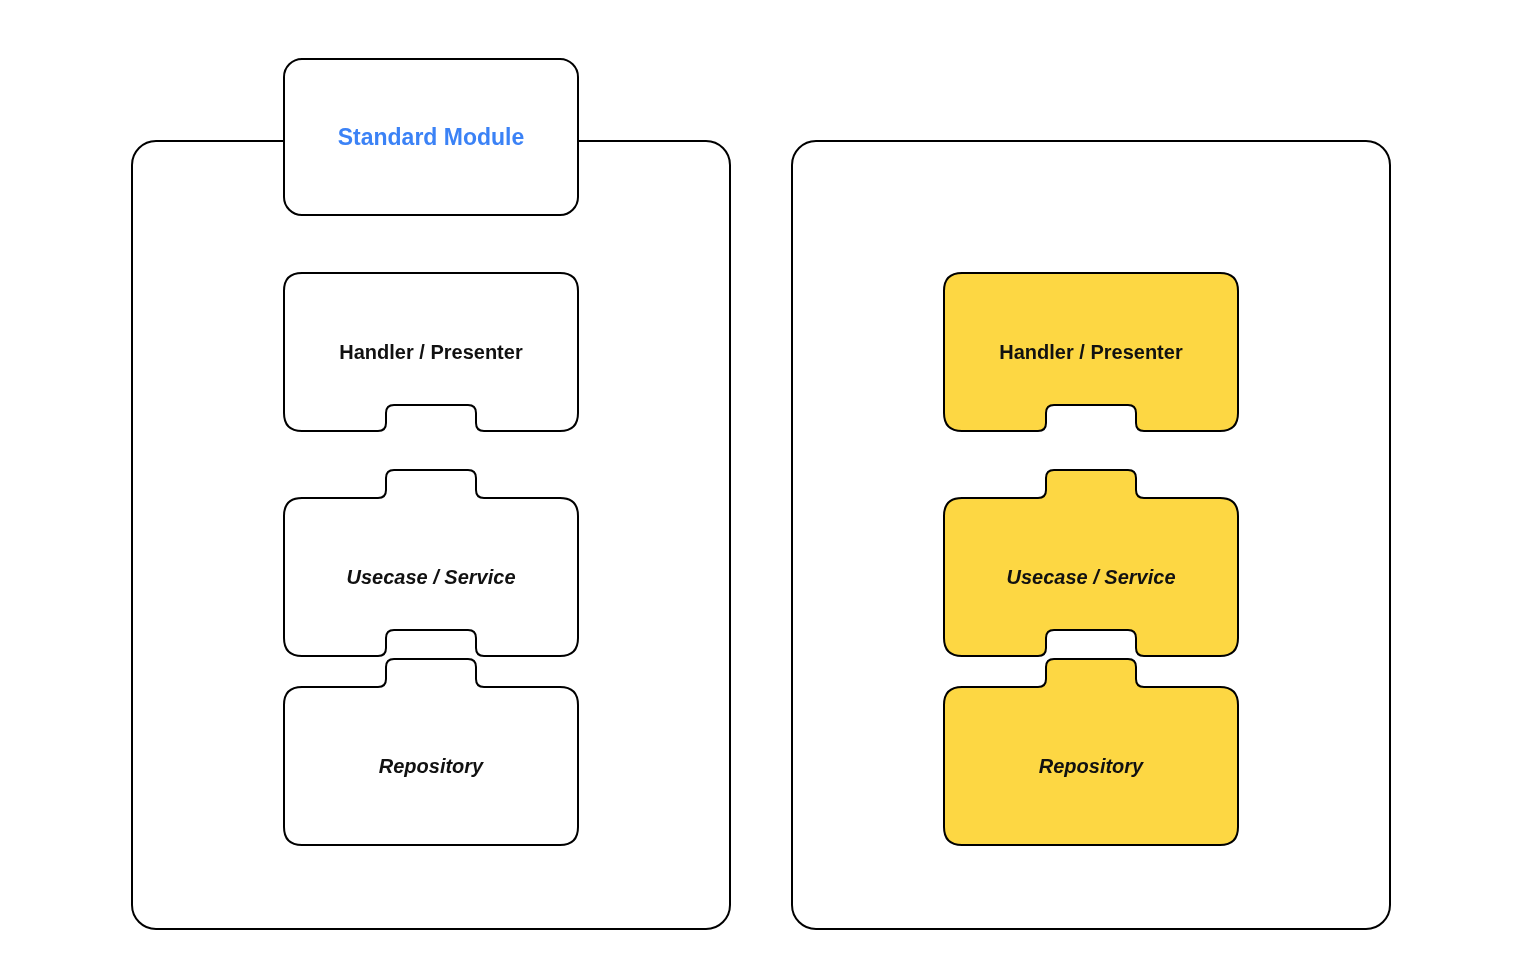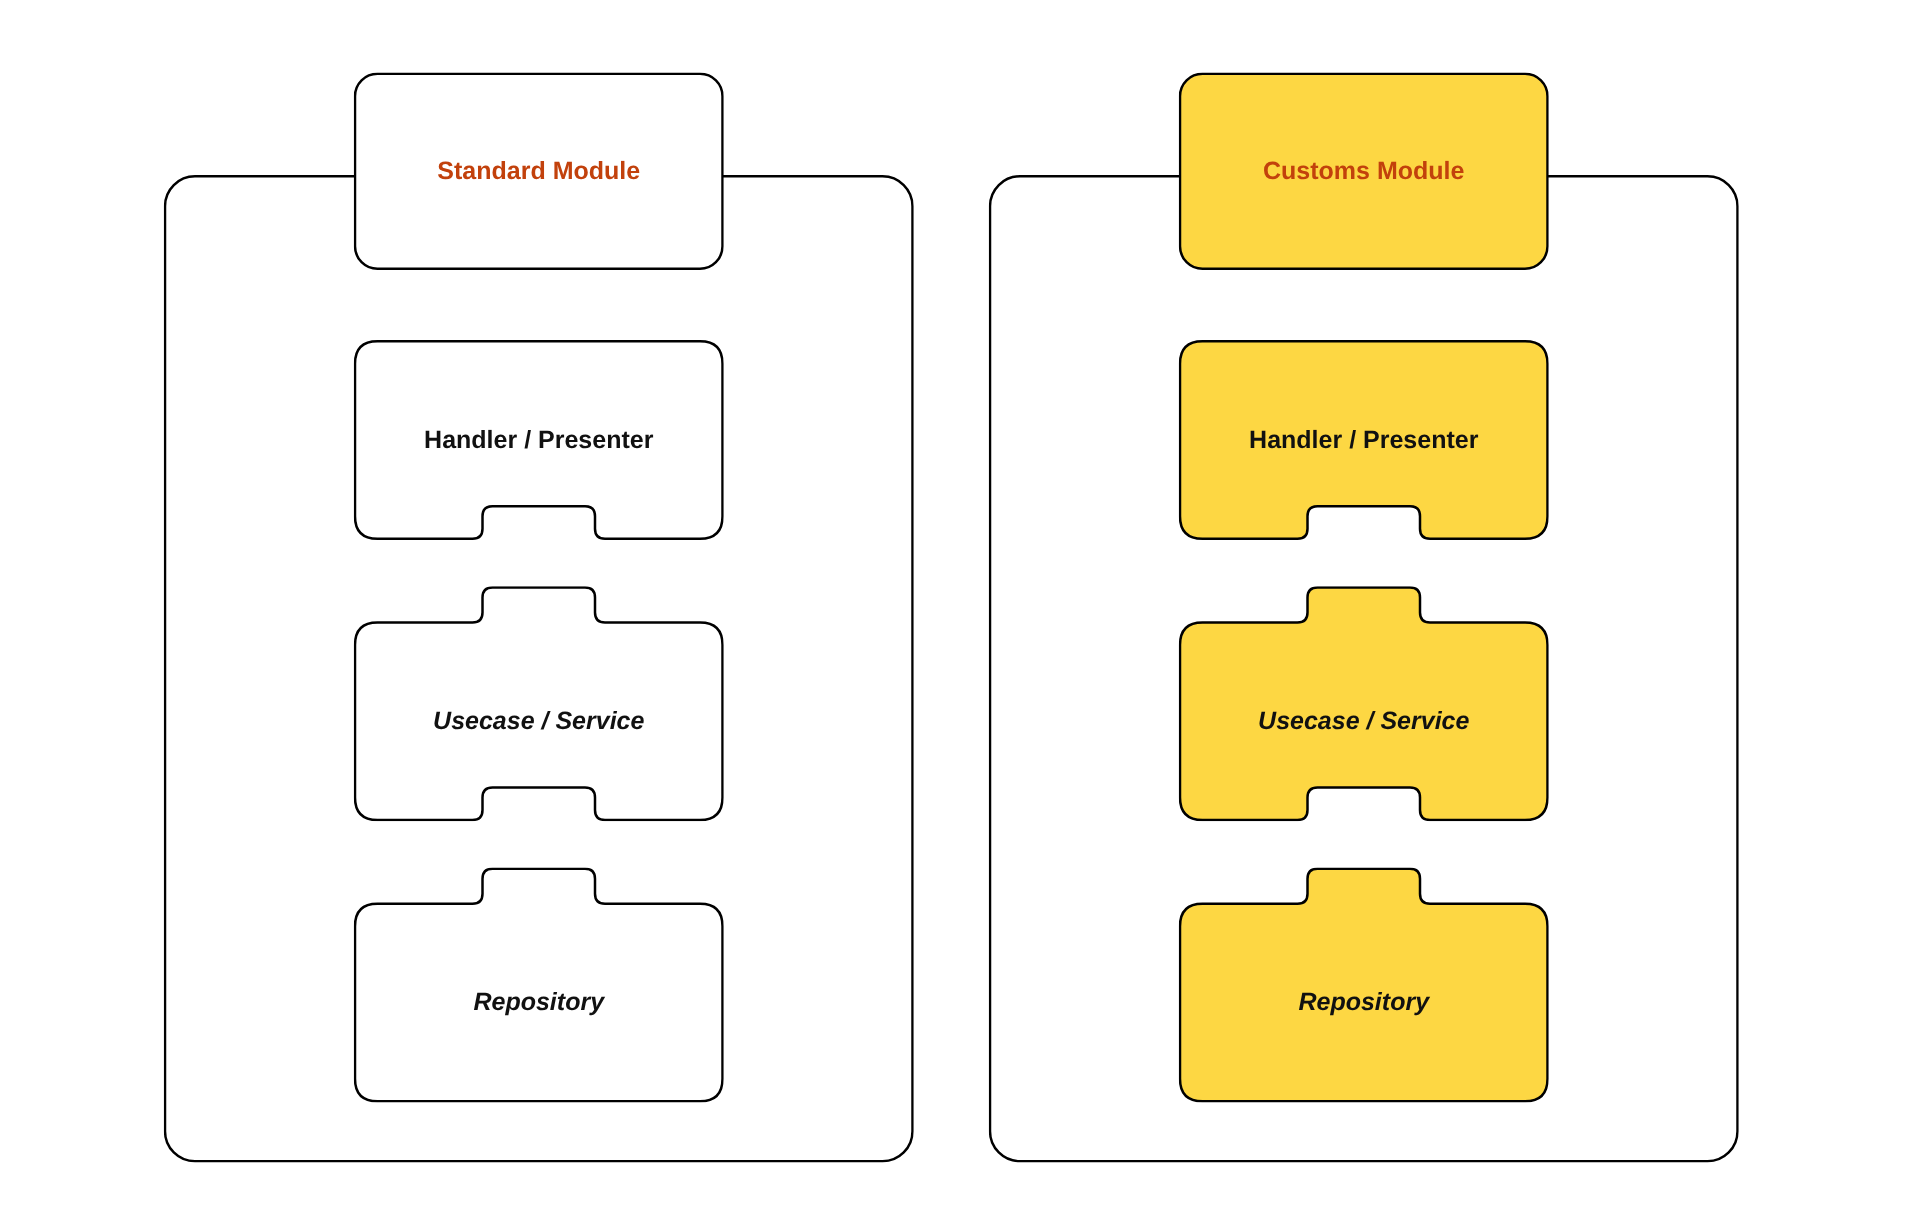--- a/index.html
+++ b/index.html
@@ -39,23 +39,23 @@
     width: 296px;
     height: 158px;
   }
   .title-box svg { position: absolute; inset: 0; display: block; }
   .title-label {
     position: absolute;
     inset: 0;
     display: flex;
     align-items: center;
     justify-content: center;
-    font-size: 20px;
+    font-size: 23px;
     font-weight: 700;
-    color: #c2410c;
+    color: #3b82f6;
     text-align: center;
     border-radius: 27px;
   }
 
   .block {
     position: absolute;
     left: 152px;
     width: 296px;
   }
   .block svg { display: block; }
@@ -73,21 +73,21 @@
     font-size: 20px;
     font-weight: 700;
     color: #111111;
     text-align: center;
   }
   .block-plain  .block-label { top: 0; }
   .block-tabbed .block-label { top: 28px; }
 
   .blk-handler    { top: 214px; }
   .blk-usecase    { top: 411px; }
-  .blk-repository { top: 636px; }
+  .blk-repository { top: 600px; }
 </style>
 </head>
 <body>
 
 <div class="stage">
 
   <div class="module-group left">
 
     <svg class="container-svg" viewBox="0 0 600 790">
       <rect x="1" y="1" width="598" height="788" rx="24" fill="none" stroke-width="2" stroke="#000000"></rect>
@@ -121,26 +121,20 @@
       <div class="block-label">Repository</div>
     </div>
   </div>
 
   <div class="module-group right">
 
     <svg class="container-svg" viewBox="0 0 600 790">
       <rect x="1" y="1" width="598" height="788" rx="24" fill="none" stroke-width="2" stroke="#000000"></rect>
     </svg>
 
-    <div class="title-box">
-      <svg viewBox="0 0 296 158">
-        <rect x="1" y="1" width="294" height="156" rx="18" stroke-width="2" stroke="#000000" fill="#FDD743"></rect>
-      </svg>
-      <div class="title-label">Customs Module</div>
-    </div>
 
     <div class="block block-plain blk-handler">
       <svg viewBox="0 0 296 160" width="296" height="160">
         <path stroke-width="2" stroke="#000000" d="M 19,1 H 277 Q 295,1 295,19 V 141 Q 295,159 277,159 H 201 Q 193,159 193,151 V 141 Q 193,133 185,133 H 111 Q 103,133 103,141 V 151 Q 103,159 95,159 H 19 Q 1,159 1,141 V 19 Q 1,1 19,1 Z" fill="#FDD743"></path>
       </svg>
       <div class="block-label">Handler / Presenter</div>
     </div>
 
     <div class="block block-tabbed blk-usecase">
       <svg viewBox="0 0 296 188" width="296" height="188">

